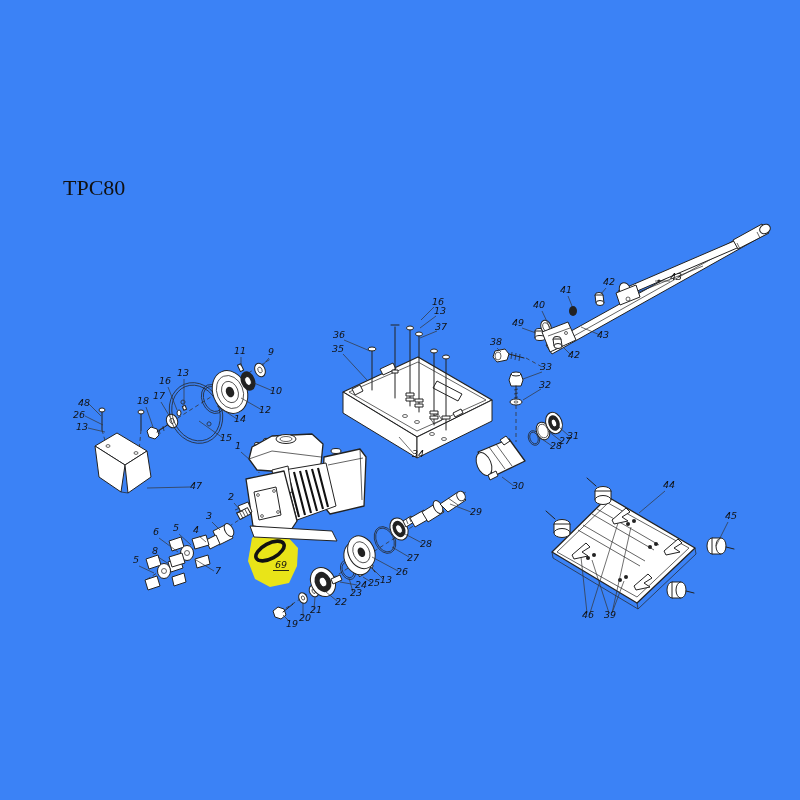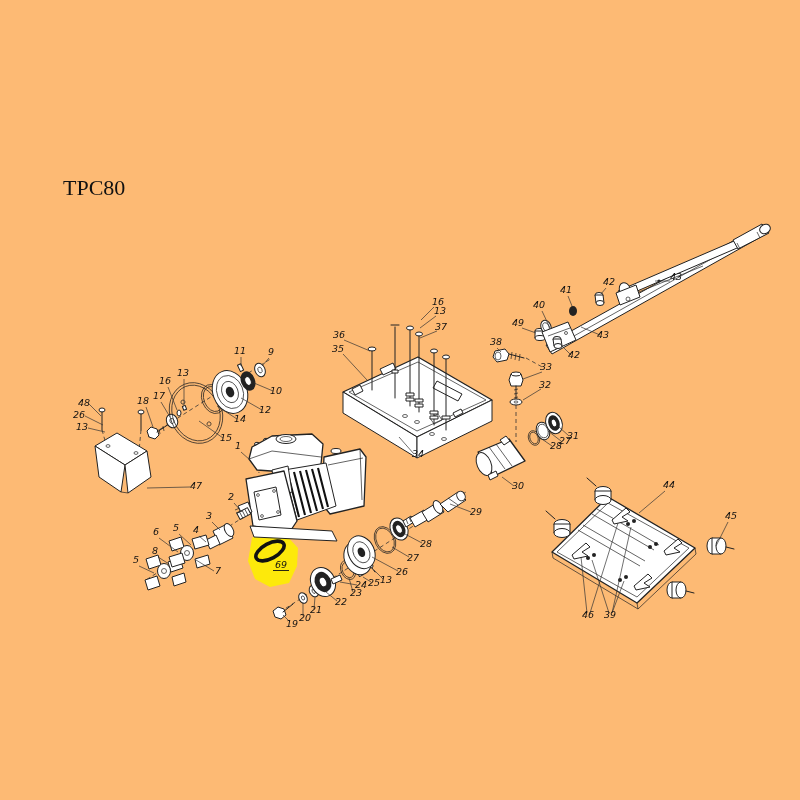--- a/index.html
+++ b/index.html
@@ -1,16 +1,16 @@
 <!DOCTYPE html>
 <html><head>
 <meta charset="utf-8">
 <style>
   html,body{margin:0;padding:0;background:#fff;width:800px;height:800px;overflow:hidden}
-  .page{position:relative;width:800px;height:800px;background:#fdba74}
+  .page{position:relative;width:800px;height:800px;background:#3b82f6}
   svg{display:block}
   .w{fill:#fff;stroke:#222;stroke-width:1;stroke-linejoin:round}
   .w2{fill:#fff;stroke:#222;stroke-width:1.3;stroke-linejoin:round}
   .s{stroke:#222;fill:none;stroke-width:1;stroke-linejoin:round;stroke-linecap:round}
   .t{stroke:#222;fill:none;stroke-width:.7}
   .d{stroke:#333;stroke-dasharray:4 3;stroke-width:.8;fill:none}
   .k{fill:#222;stroke:none}
   .fin{stroke:#111;stroke-width:2.1;fill:none}
   .leader{stroke:#333;stroke-width:.7;fill:none}
   .plbl{font-family:"DejaVu Sans",sans-serif;font-style:italic;font-size:9.5px;fill:#111;text-anchor:middle}

